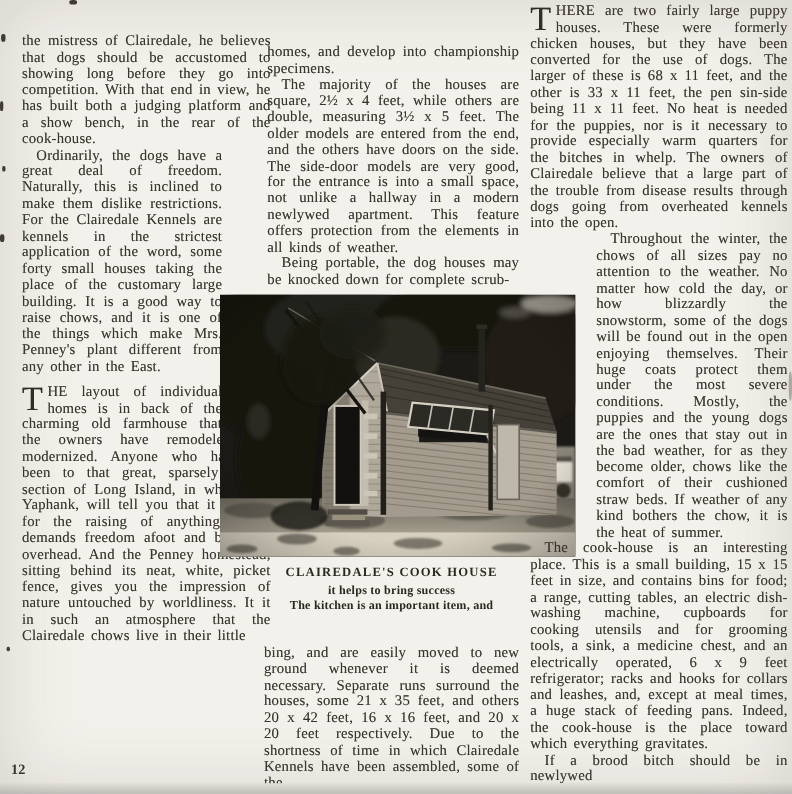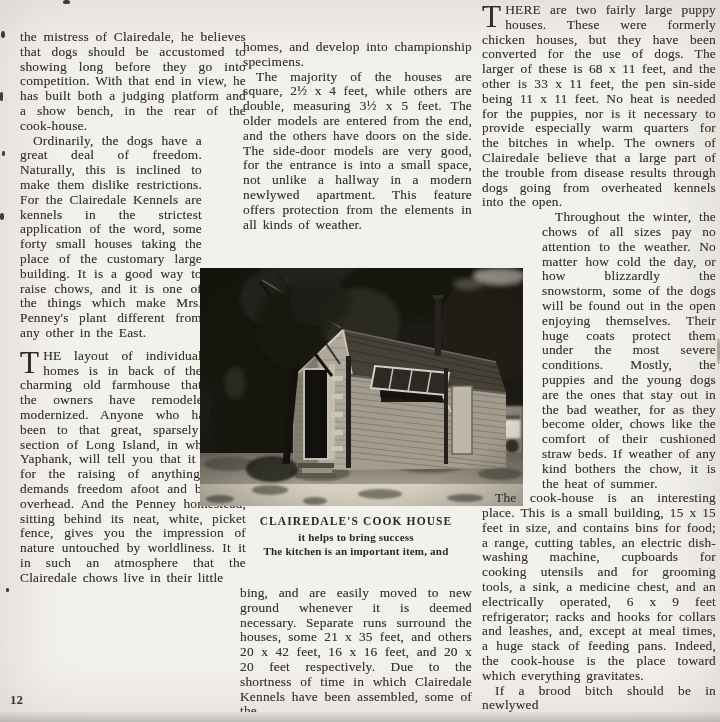--- a/index.html
+++ b/index.html
@@ -77,20 +77,21 @@
   <div class="intrude-right"></div>
   <p class="indent">Ordinarily, the dogs have a great deal of freedom. Naturally, this is inclined to make them dislike restrictions. For the Clairedale Kennels are kennels in the strictest application of the word, some forty small houses taking the place of the customary large building. It is a good way to raise chows, and it is one of the things which make Mrs. Penney's plant different from any other in the East.</p>
   <p class="gap-top">
     <span class="dropcap">T</span><span>HE layout of individual homes is in back of the charming old farmhouse that the owners have remodeled and modernized. Anyone who has ever been to that great, sparsely settled section of Long Island, in which lies Yaphank, will tell you that it is ideal for the raising of anything which demands freedom afoot and blue sky overhead. And the Penney homestead, sitting behind its neat, white, picket fence, gives you the impression of nature untouched by worldliness. It it in such an atmosphere that the Clairedale chows live in their little</span>
   </p>
 </div>
 
 <div class="col" style="left:243px;top:40px;width:229px;">
   <p>homes, and develop into championship specimens.</p>
   <p class="indent">The majority of the houses are square, 2½ x 4 feet, while others are double, measuring 3½ x 5 feet. The older models are entered from the end, and the others have doors on the side. The side-door models are very good, for the entrance is into a small space, not unlike a hallway in a modern newlywed apartment. This feature offers protection from the elements in all kinds of weather.</p>
+  <p class="indent">Being portable, the dog houses may be knocked down for complete scrub-</p>
 </div>
 
 <div class="photo">
   <svg width="323" height="238" viewBox="0 0 323 238" xmlns="http://www.w3.org/2000/svg">
     <defs>
       <filter id="soft" x="-20%" y="-20%" width="140%" height="140%">
           <feGaussianBlur stdDeviation="2.6"></feGaussianBlur>
         </filter>
       <filter id="soft2" x="-20%" y="-20%" width="140%" height="140%">
           <feGaussianBlur stdDeviation="1.2"></feGaussianBlur>

